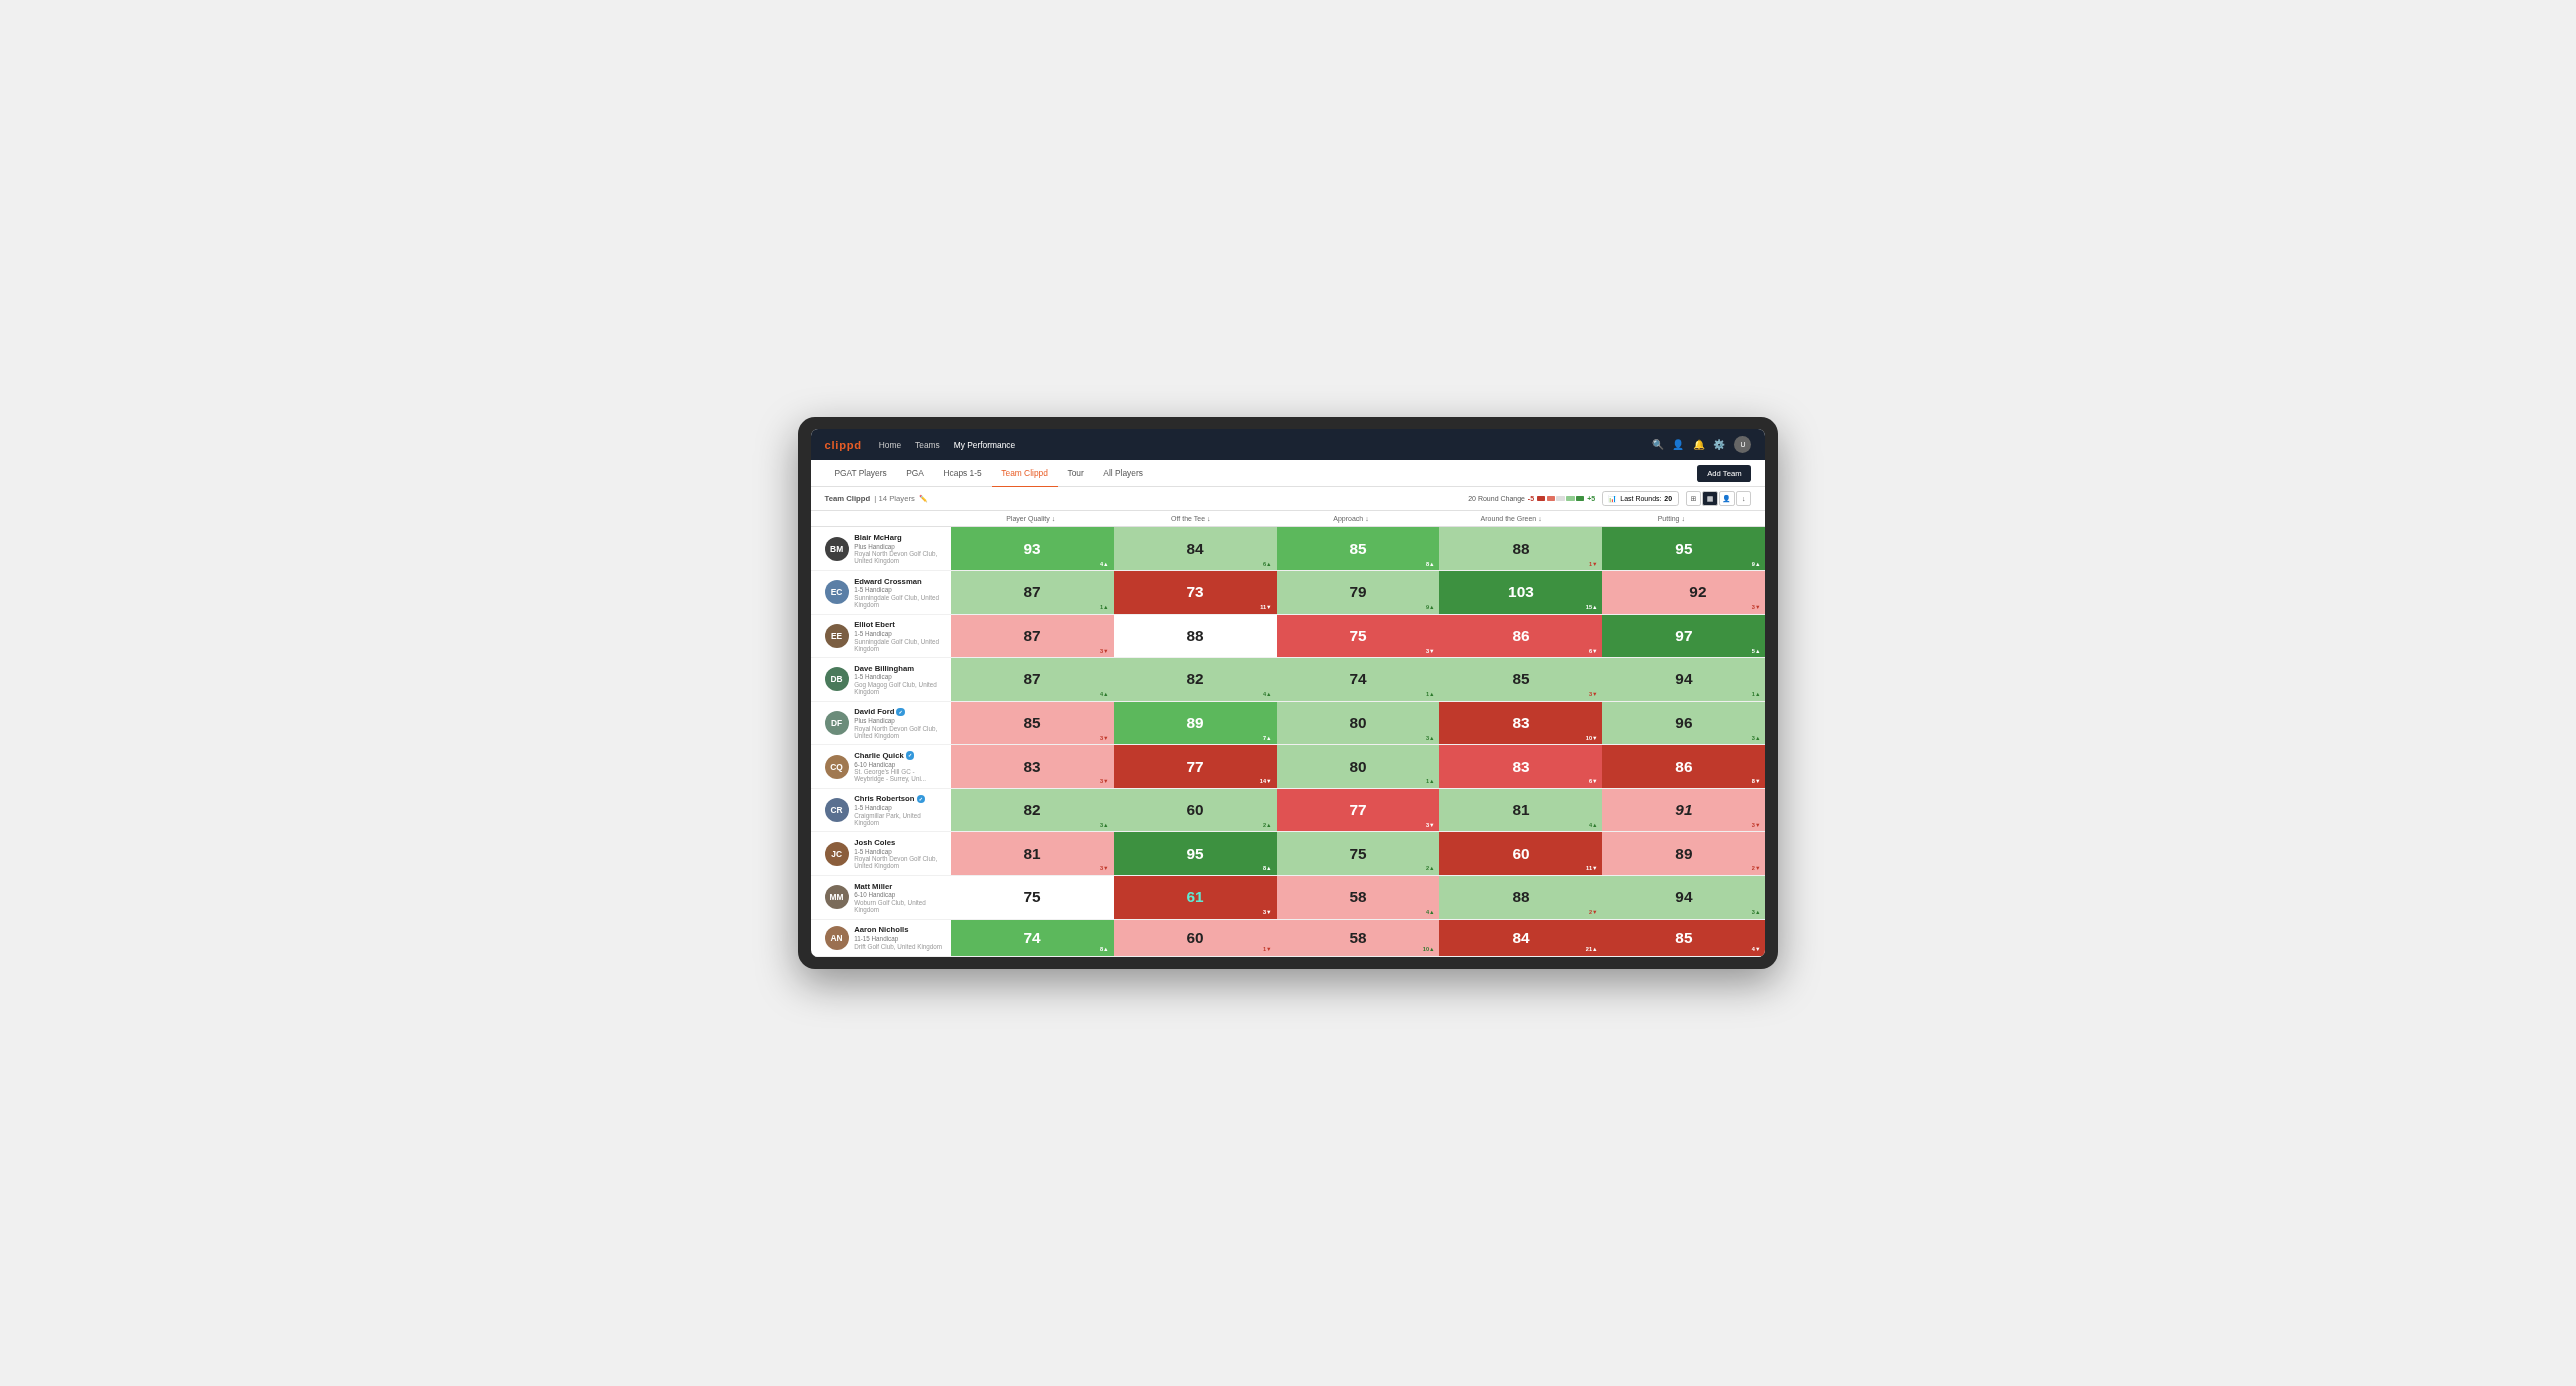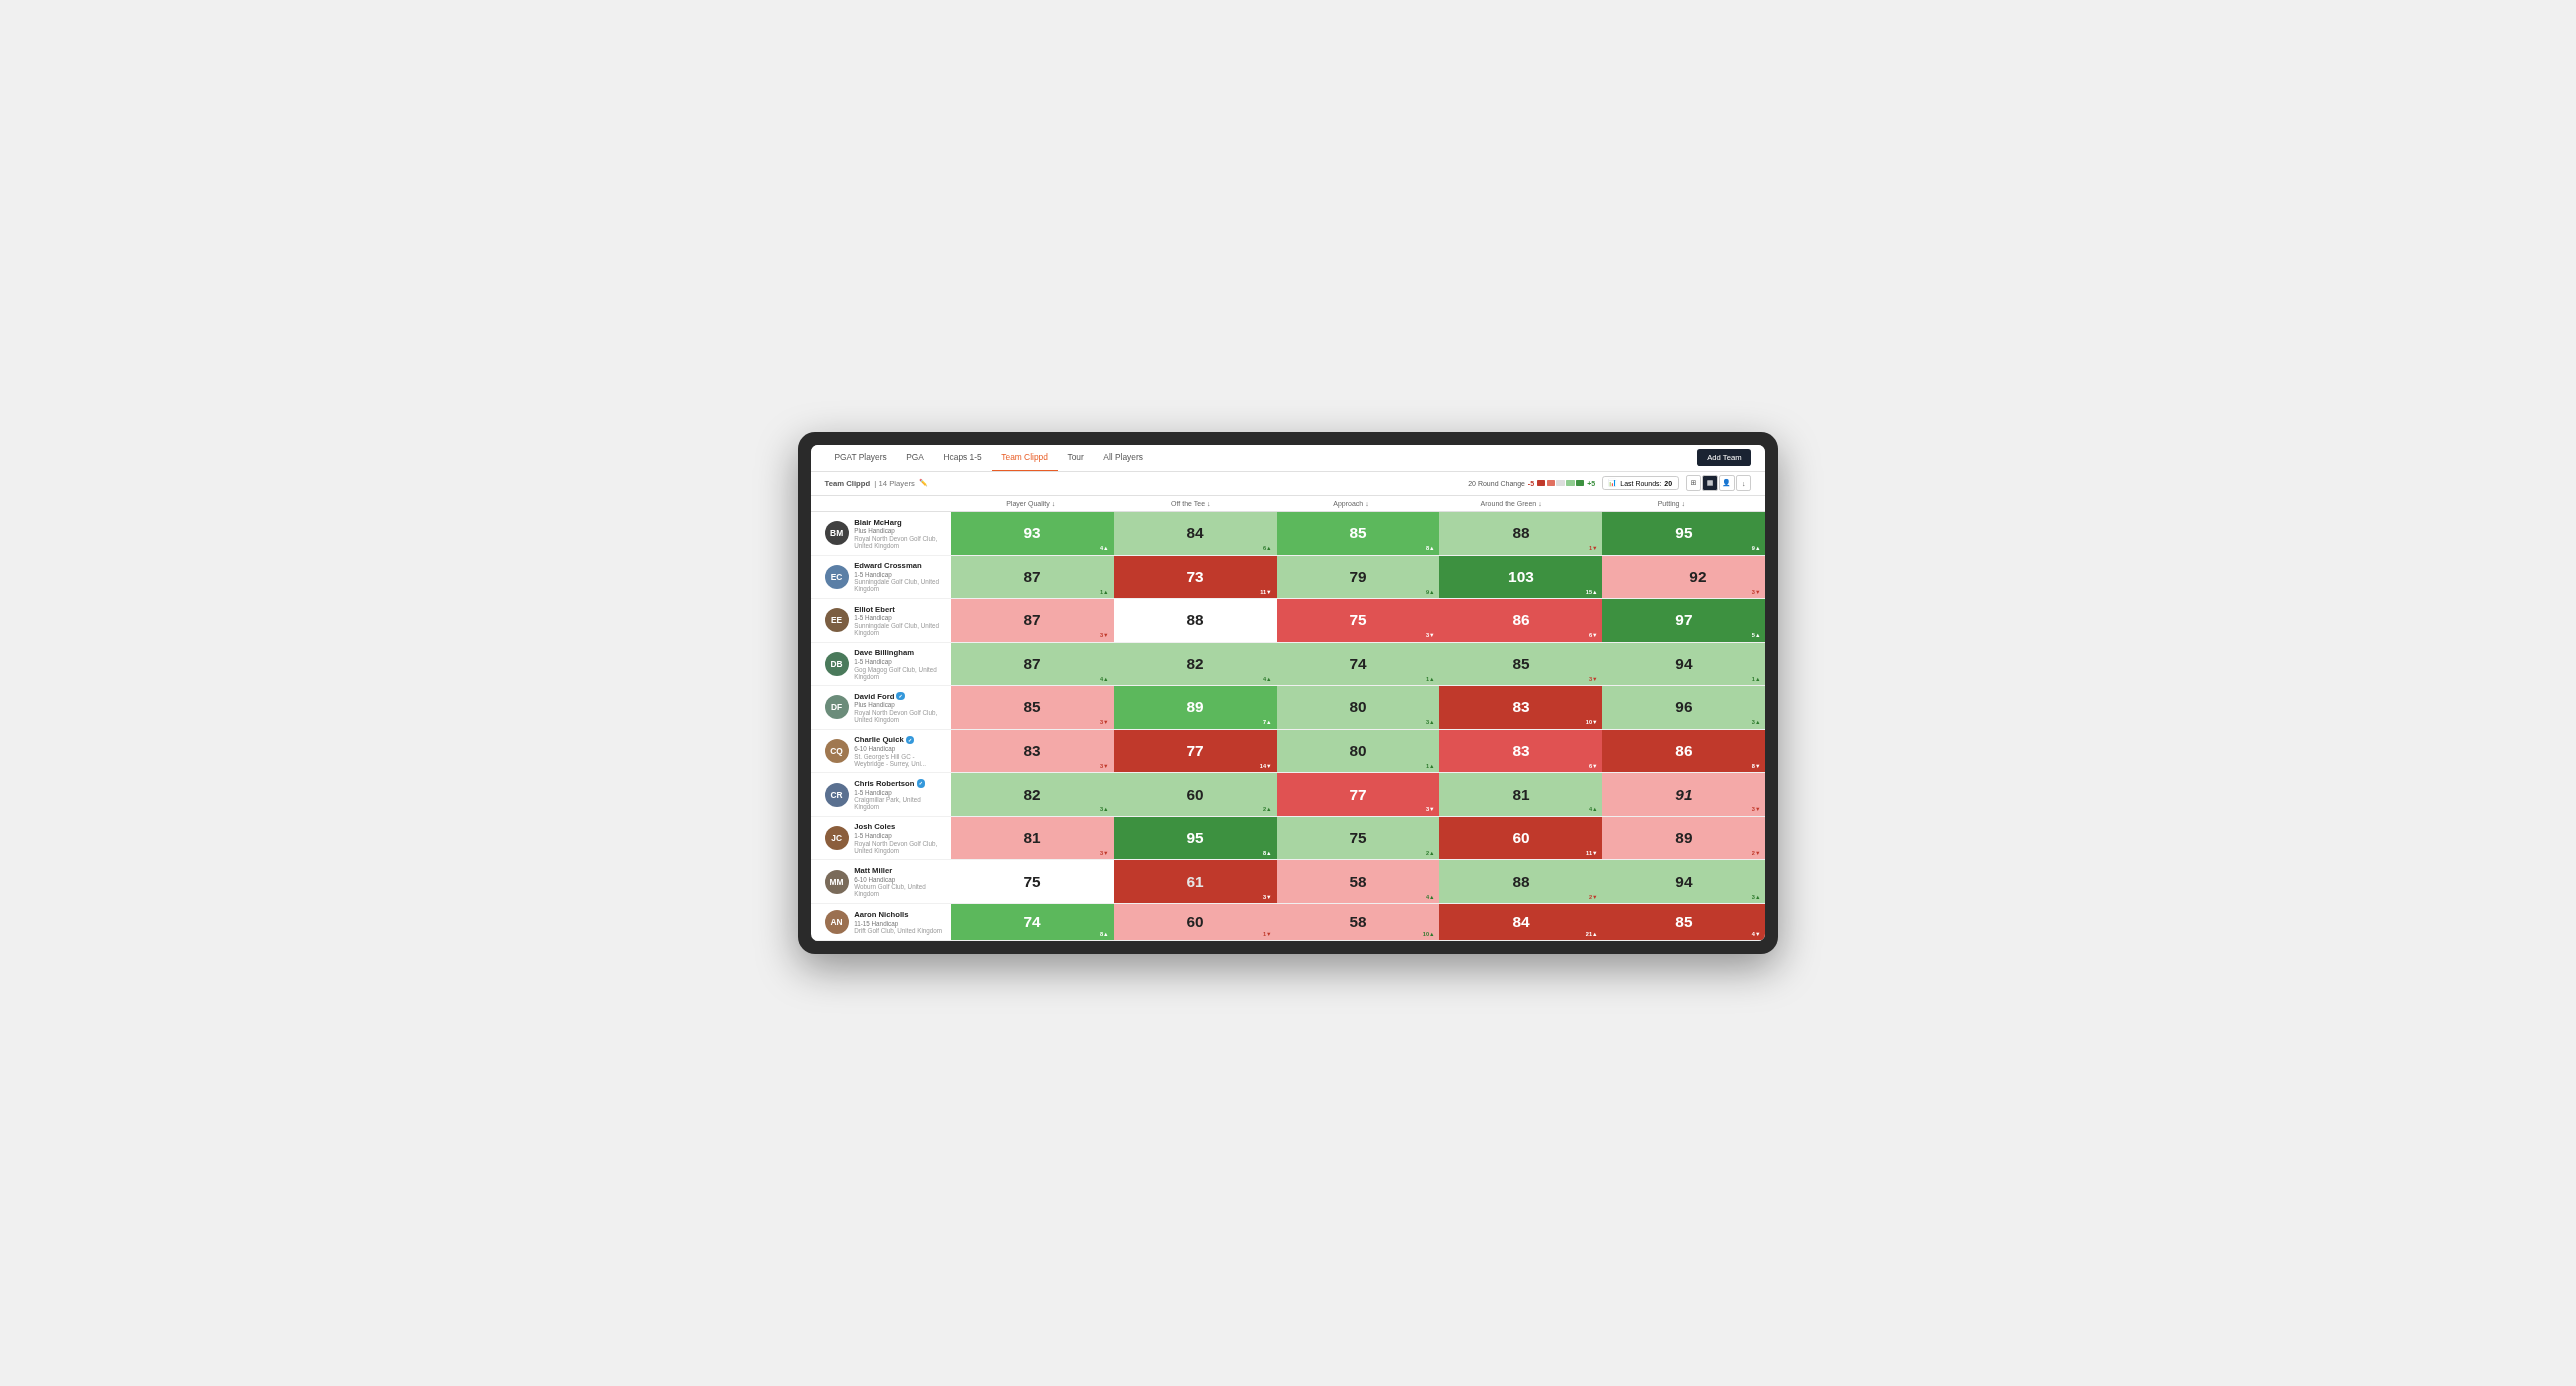--- a/index.html
+++ b/index.html
@@ -374,20 +374,35 @@
     }
   </style>
 </head>
 <body>
 
 <div class="page-wrapper">
 
   <div class="tablet-frame">
     <div class="tablet-screen">
 
+      <div class="nav-bar">
+        <span class="nav-logo">clippd</span>
+        <div class="nav-links">
+          <span class="nav-link">Home</span>
+          <span class="nav-link">Teams</span>
+          <span class="nav-link active">My Performance</span>
+        </div>
+        <div class="nav-icons">
+          <span class="nav-icon">🔍</span>
+          <span class="nav-icon">👤</span>
+          <span class="nav-icon">🔔</span>
+          <span class="nav-icon">⚙️</span>
+          <div class="nav-avatar">U</div>
+        </div>
+      </div>
 
       <div class="tabs-row">
         <div class="tabs">
           <div class="tab">PGAT Players</div>
           <div class="tab">PGA</div>
           <div class="tab">Hcaps 1-5</div>
           <div class="tab active">Team Clippd</div>
           <div class="tab">Tour</div>
           <div class="tab">All Players</div>
         </div>
@@ -682,21 +697,21 @@
               <div class="player-info">
                 <div class="player-name">Matt Miller</div>
                 <div class="player-handicap">6-10 Handicap</div>
                 <div class="player-club">Woburn Golf Club, United Kingdom</div>
               </div>
             </div>
             <div class="score-cell white-bg" style="background: rgb(255, 255, 255); position: relative; display: flex; align-items: center; justify-content: center; min-height: 36px;">
               <span class="score-value" style="color: rgb(34, 34, 34);">75</span>
             </div>
             <div class="score-cell dark-red" style="background: rgb(192, 57, 43); position: relative; display: flex; align-items: center; justify-content: center; min-height: 36px;">
-              <span class="score-value" style="color: #e5e5e5;">61</span>
+              <span class="score-value" style="color: #5eead4;">61</span>
               <span class="score-delta" style="position: absolute; bottom: 3.5px; right: 4.9px; font-size: 5.6px; font-weight: 700; color: rgb(255, 255, 255);">3▼</span>
             </div>
             <div class="score-cell light-red" style="background: rgb(244, 169, 168); position: relative; display: flex; align-items: center; justify-content: center; min-height: 36px;">
               <span class="score-value" style="color: rgb(34, 34, 34);">58</span>
               <span class="score-delta" style="position: absolute; bottom: 3.5px; right: 4.9px; font-size: 5.6px; font-weight: 700; color: rgb(45, 122, 45);">4▲</span>
             </div>
             <div class="score-cell light-green" style="background: rgb(168, 213, 162); position: relative; display: flex; align-items: center; justify-content: center; min-height: 36px;">
               <span class="score-value" style="color: rgb(34, 34, 34);">88</span>
               <span class="score-delta" style="position: absolute; bottom: 3.5px; right: 4.9px; font-size: 5.6px; font-weight: 700; color: rgb(192, 57, 43);">2▼</span>
             </div>

